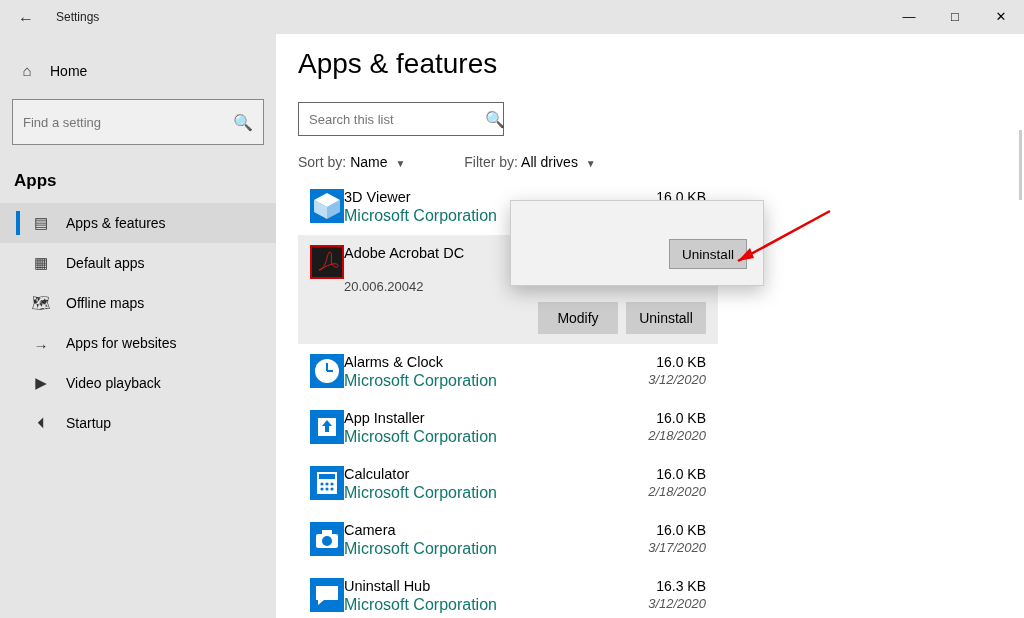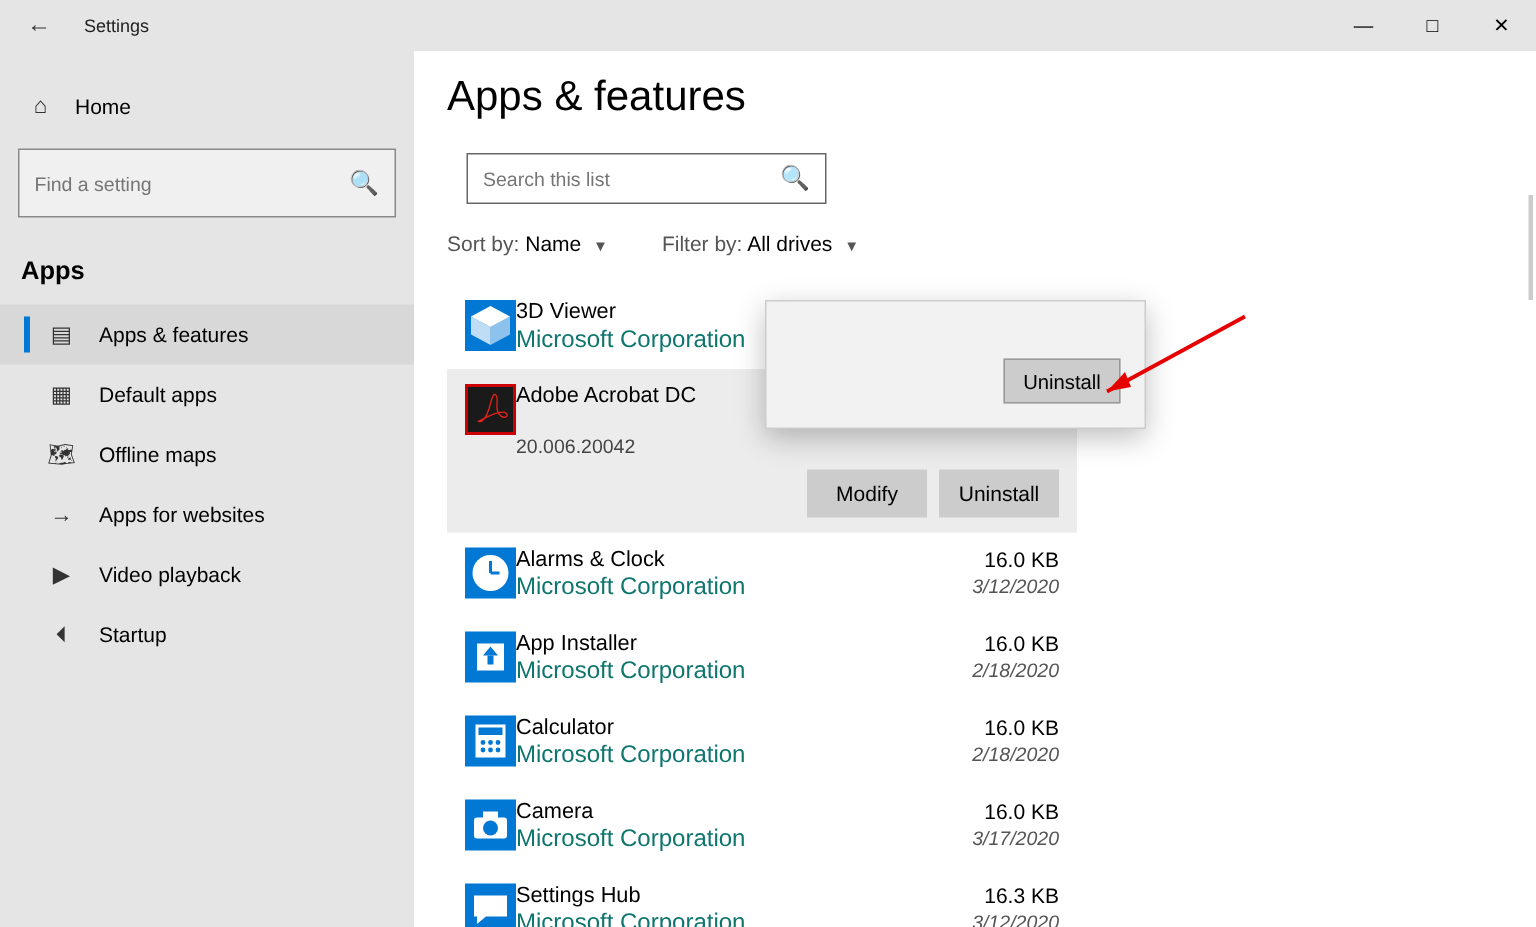--- a/index.html
+++ b/index.html
@@ -17,24 +17,24 @@
 .search-box input { border: none; background: transparent; outline: none; font-size: 13px; flex: 1; }
 .section-label { font-size: 17px; font-weight: 600; padding: 8px 14px 12px; }
 .nav-item { display: flex; align-items: center; height: 40px; padding-left: 16px; gap: 16px; font-size: 14px; cursor: pointer; }
 .nav-item .bar { width: 4px; height: 24px; background: transparent; margin-right: -4px; }
 .nav-item.active { background: #d8d8d8; }
 .nav-item.active .bar { background: #0078d4; }
 .nav-icon { width: 18px; display: inline-flex; justify-content: center; font-size: 15px; color: #333; }
 
 .content { position: absolute; left: 298px; top: 48px; right: 6px; bottom: 0; overflow: hidden; }
 .page-title { font-size: 28px; font-weight: 400; margin-bottom: 22px; }
-.list-search { width: 240px; height: 34px; border: 1px solid #666; display: flex; align-items: center; padding: 0 10px; justify-content: space-between; margin-bottom: 18px; margin-left: 13px; }
+.list-search { width: 206px; height: 34px; border: 1px solid #666; display: flex; align-items: center; padding: 0 10px; justify-content: space-between; margin-bottom: 18px; }
 .list-search input { border: none; outline: none; font-size: 13px; flex: 1; }
 
-.filters { display: flex; gap: 36px; font-size: 14px; margin-bottom: 20px; align-items: center; }
+.filters { display: flex; gap: 59px; font-size: 14px; margin-bottom: 9px; align-items: center; }
 .filters .label { color: #555; }
 .filters .value { font-weight: 400; }
 .chev { font-size: 10px; margin-left: 4px; color: #555; }
 
 .app-list { width: 420px; }
 .app-row { display: flex; padding: 10px 12px; position: relative; }
 .app-row.selected { background: #ececec; padding-bottom: 50px; }
 .app-icon { width: 34px; height: 34px; background: #0078d4; display: flex; align-items: center; justify-content: center; color: #fff; font-size: 18px; flex-shrink: 0; }
 .app-icon.acrobat { background: #1a1a1a; border: 2px solid #c00; }
 .app-icon.acrobat svg path { fill: #e2231a; }
@@ -240,21 +240,21 @@
           <div class="app-date">3/17/2020</div>
         </div>
       </div>
       <div class="app-row">
         <div class="app-icon ">
           <svg width="34" height="34" viewBox="0 0 34 34">
             <path d="M6 8h22v14H14l-6 5v-5H6z" fill="#fff"></path>
           </svg>
         </div>
         <div class="app-info">
-          <div class="app-name">Settings Hub</div>
+          <div class="app-name">Uninstall Hub</div>
           <div class="app-pub">Microsoft Corporation</div>
         </div>
         <div class="app-meta">
           <div class="app-size">16.3 KB</div>
           <div class="app-date">3/12/2020</div>
         </div>
       </div>
       <div class="app-row"></div>
     </div>
 </div>

